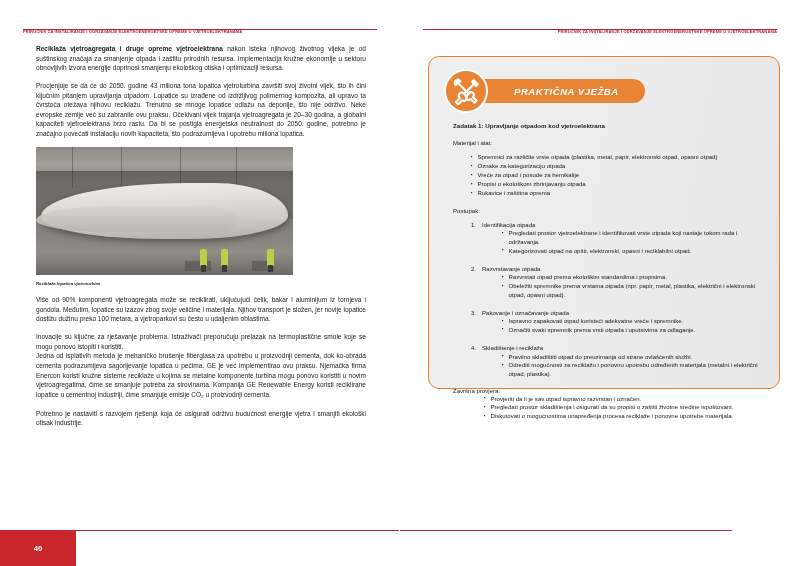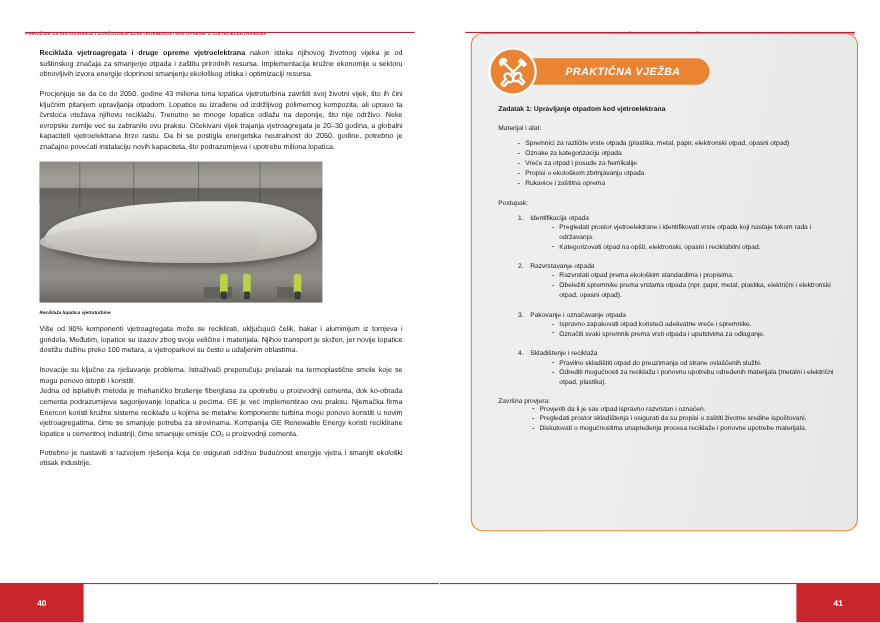--- a/index.html
+++ b/index.html
@@ -132,22 +132,22 @@
   .pgtab.r { right: 0; }
   .pgrule {
     position:absolute; bottom: 35px; height: 1.1px; background:#b4253a;
   }
   .pgrule.l { left: 68px; width: 332px; }
   .pgrule.r { right: 68px; width: 332px; }
 
   
   .card {
     position: absolute;
-    left: 28px; top: 30px;
-    width: 352px; height: 453px;
+    left: 28px; top: 56px;
+    width: 352px; height: 333px;
     border: 1.6px solid #e8822a;
     border-radius: 11px;
     background: linear-gradient(100deg,#efefef 0%, #ededed 45%, #e6e6e6 100%);
   }
   .card-badge {
     position: absolute;
     left: 43px; top: 22px;
     height: 24px;
     padding: 0 26px 0 42px;
     border-radius: 13px;
@@ -379,15 +379,14 @@
         <div class="final-label">Završna provjera:</div>
         <ul class="final">
           <li>Provjeriti da li je sav otpad ispravno razvrstan i označen.</li>
           <li>Pregledati prostor skladištenja i osigurati da su propisi o zaštiti životne sredine ispoštovani.</li>
           <li>Diskutovati o mogućnostima unapređenja procesa reciklaže i ponovne upotrebe materijala.</li>
         </ul>
       </div>
     </div>
 
     <div class="pgrule r"></div>
-    <div class="pgtab r">41</div>
   </div>
 </div>
 
 </body></html>

